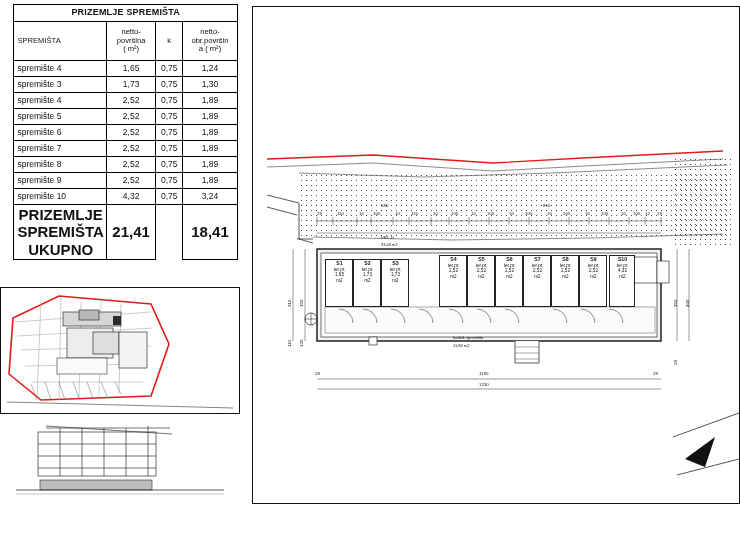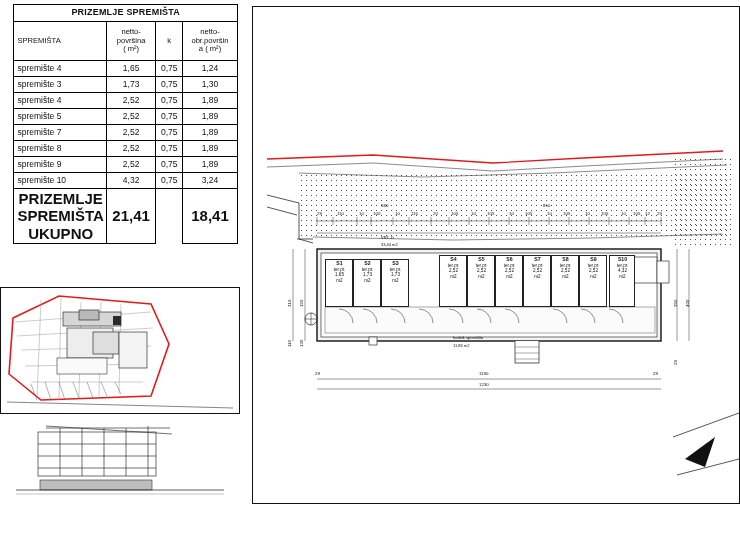--- a/index.html
+++ b/index.html
@@ -110,20 +110,27 @@
       </tr>
       <tr>
         <td class="nb"></td>
         <td class="lbl">spremište 5</td>
         <td>2,52</td>
         <td>0,75</td>
         <td>1,89</td>
       </tr>
       <tr>
         <td class="nb"></td>
+        <td class="lbl">spremište 6</td>
+        <td>2,52</td>
+        <td>0,75</td>
+        <td>1,89</td>
+      </tr>
+      <tr>
+        <td class="nb"></td>
         <td class="lbl">spremište 7</td>
         <td>2,52</td>
         <td>0,75</td>
         <td>1,89</td>
       </tr>
       <tr>
         <td class="nb"></td>
         <td class="lbl">spremište 8</td>
         <td>2,52</td>
         <td>0,75</td>

